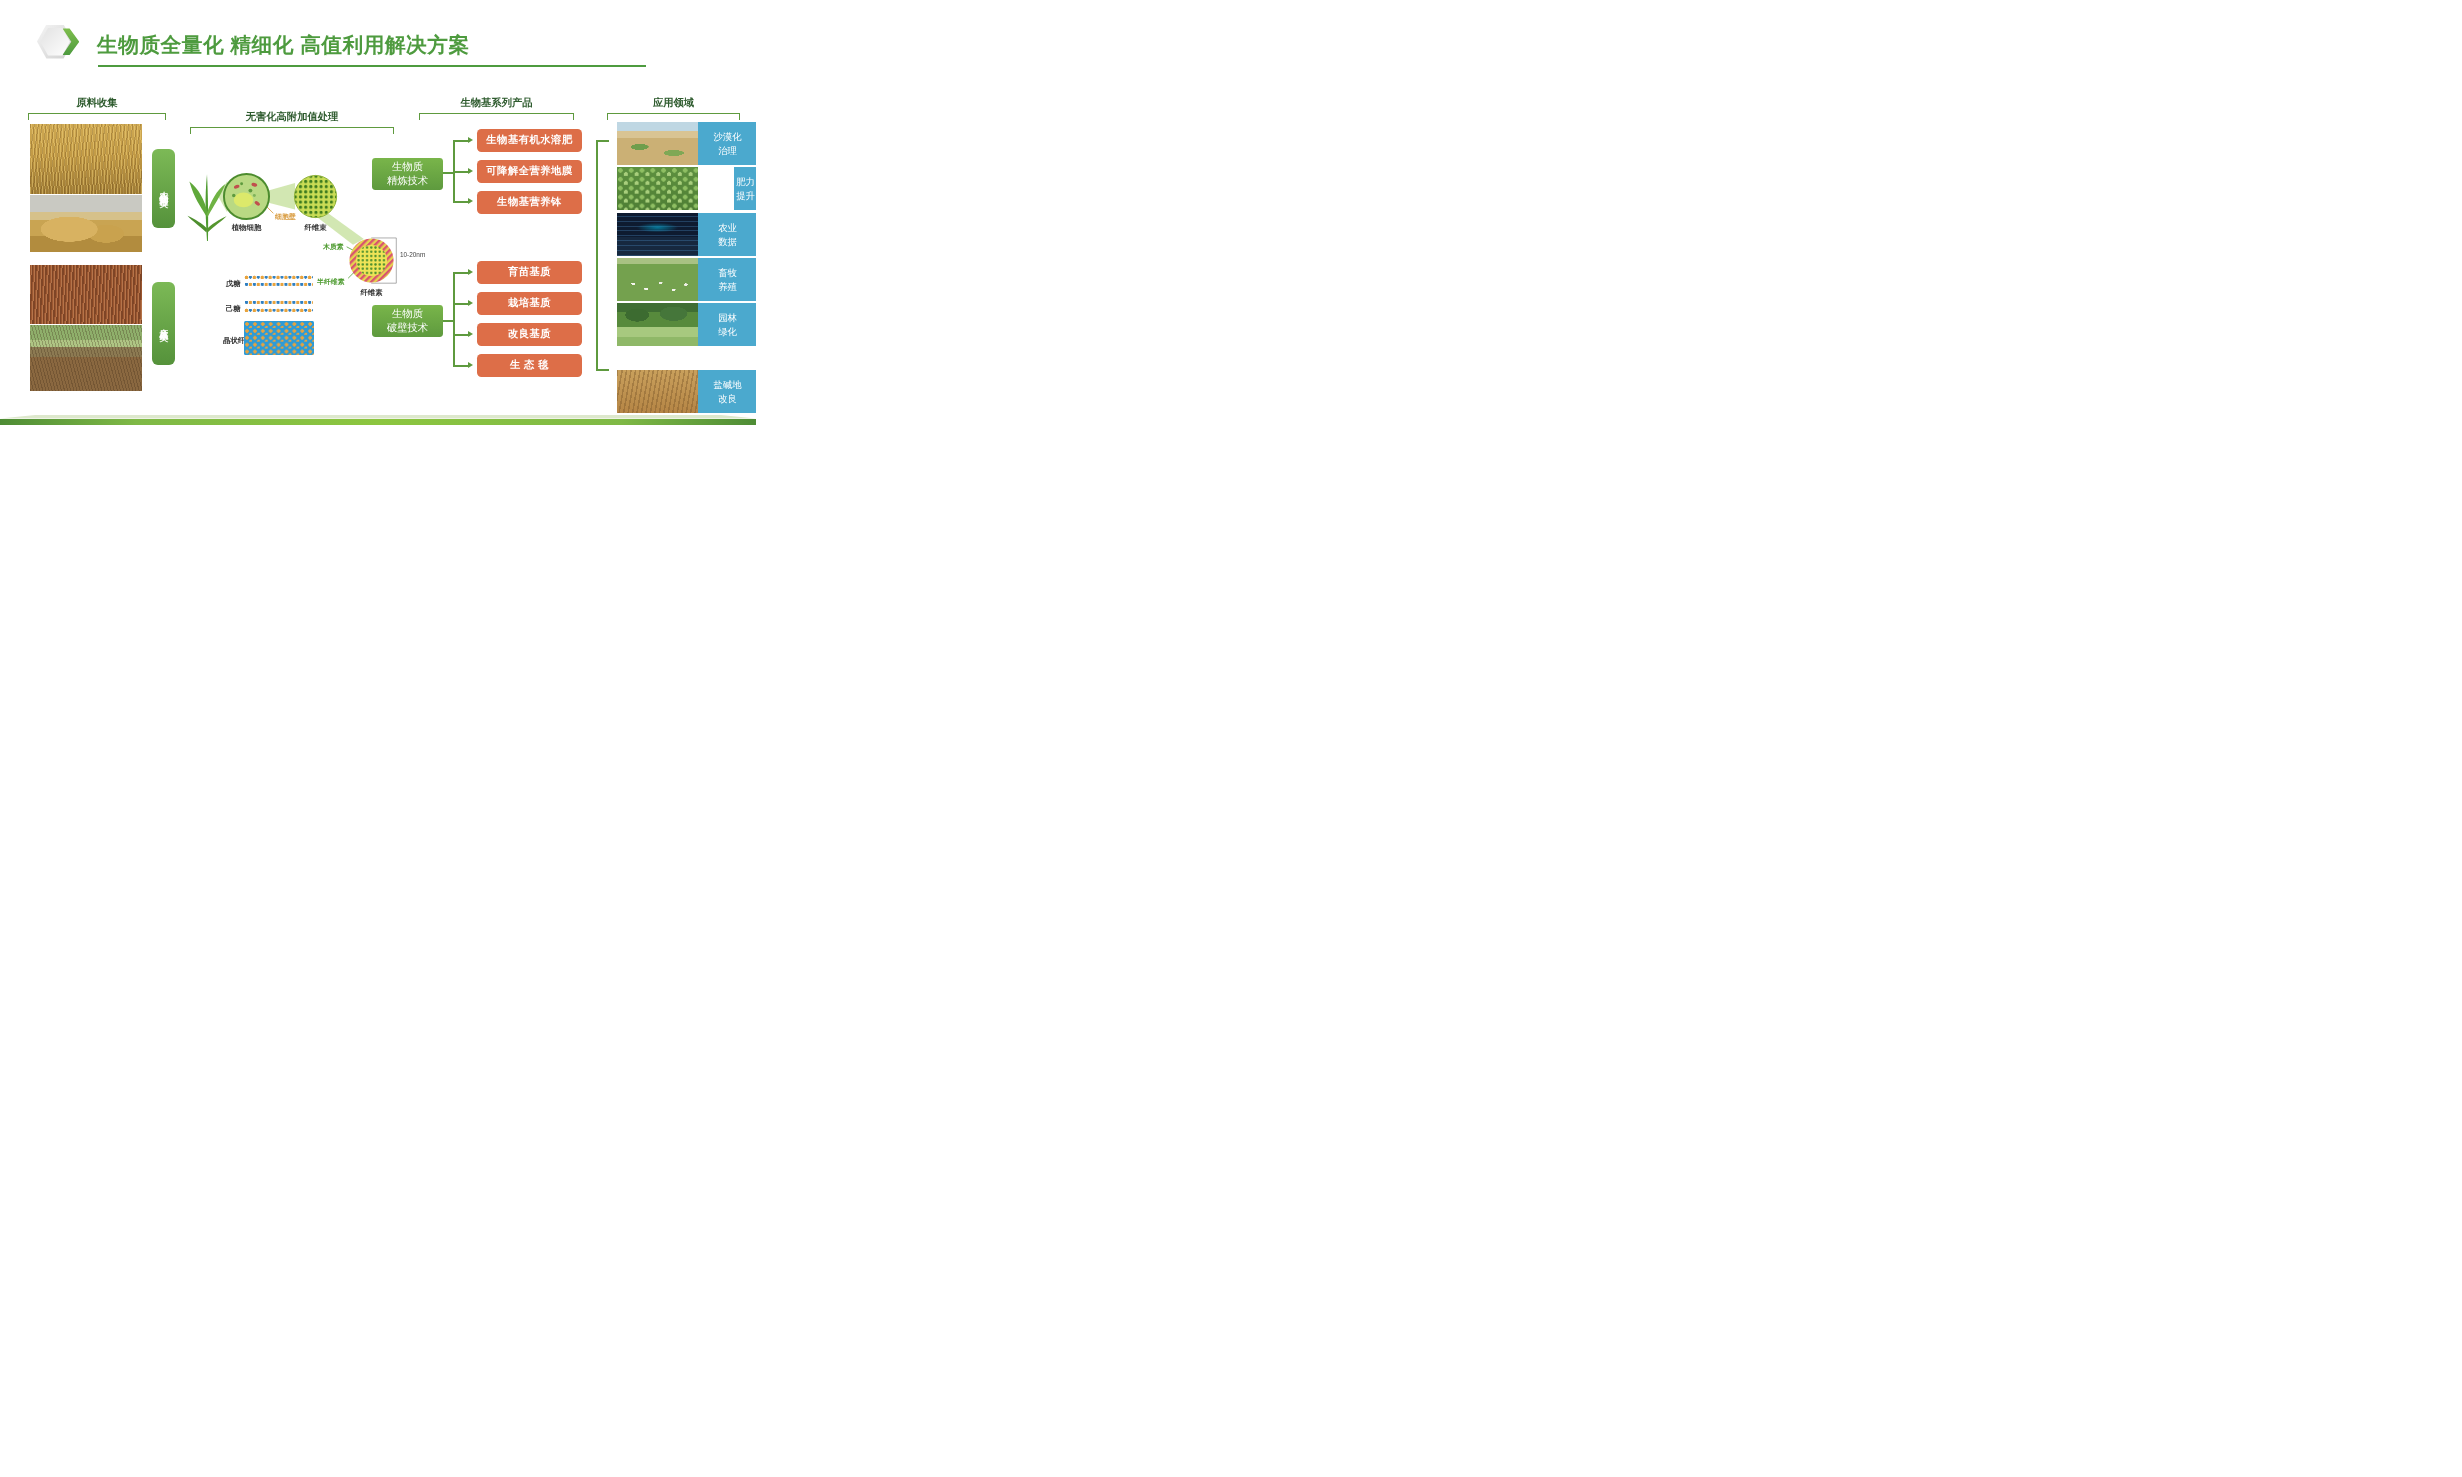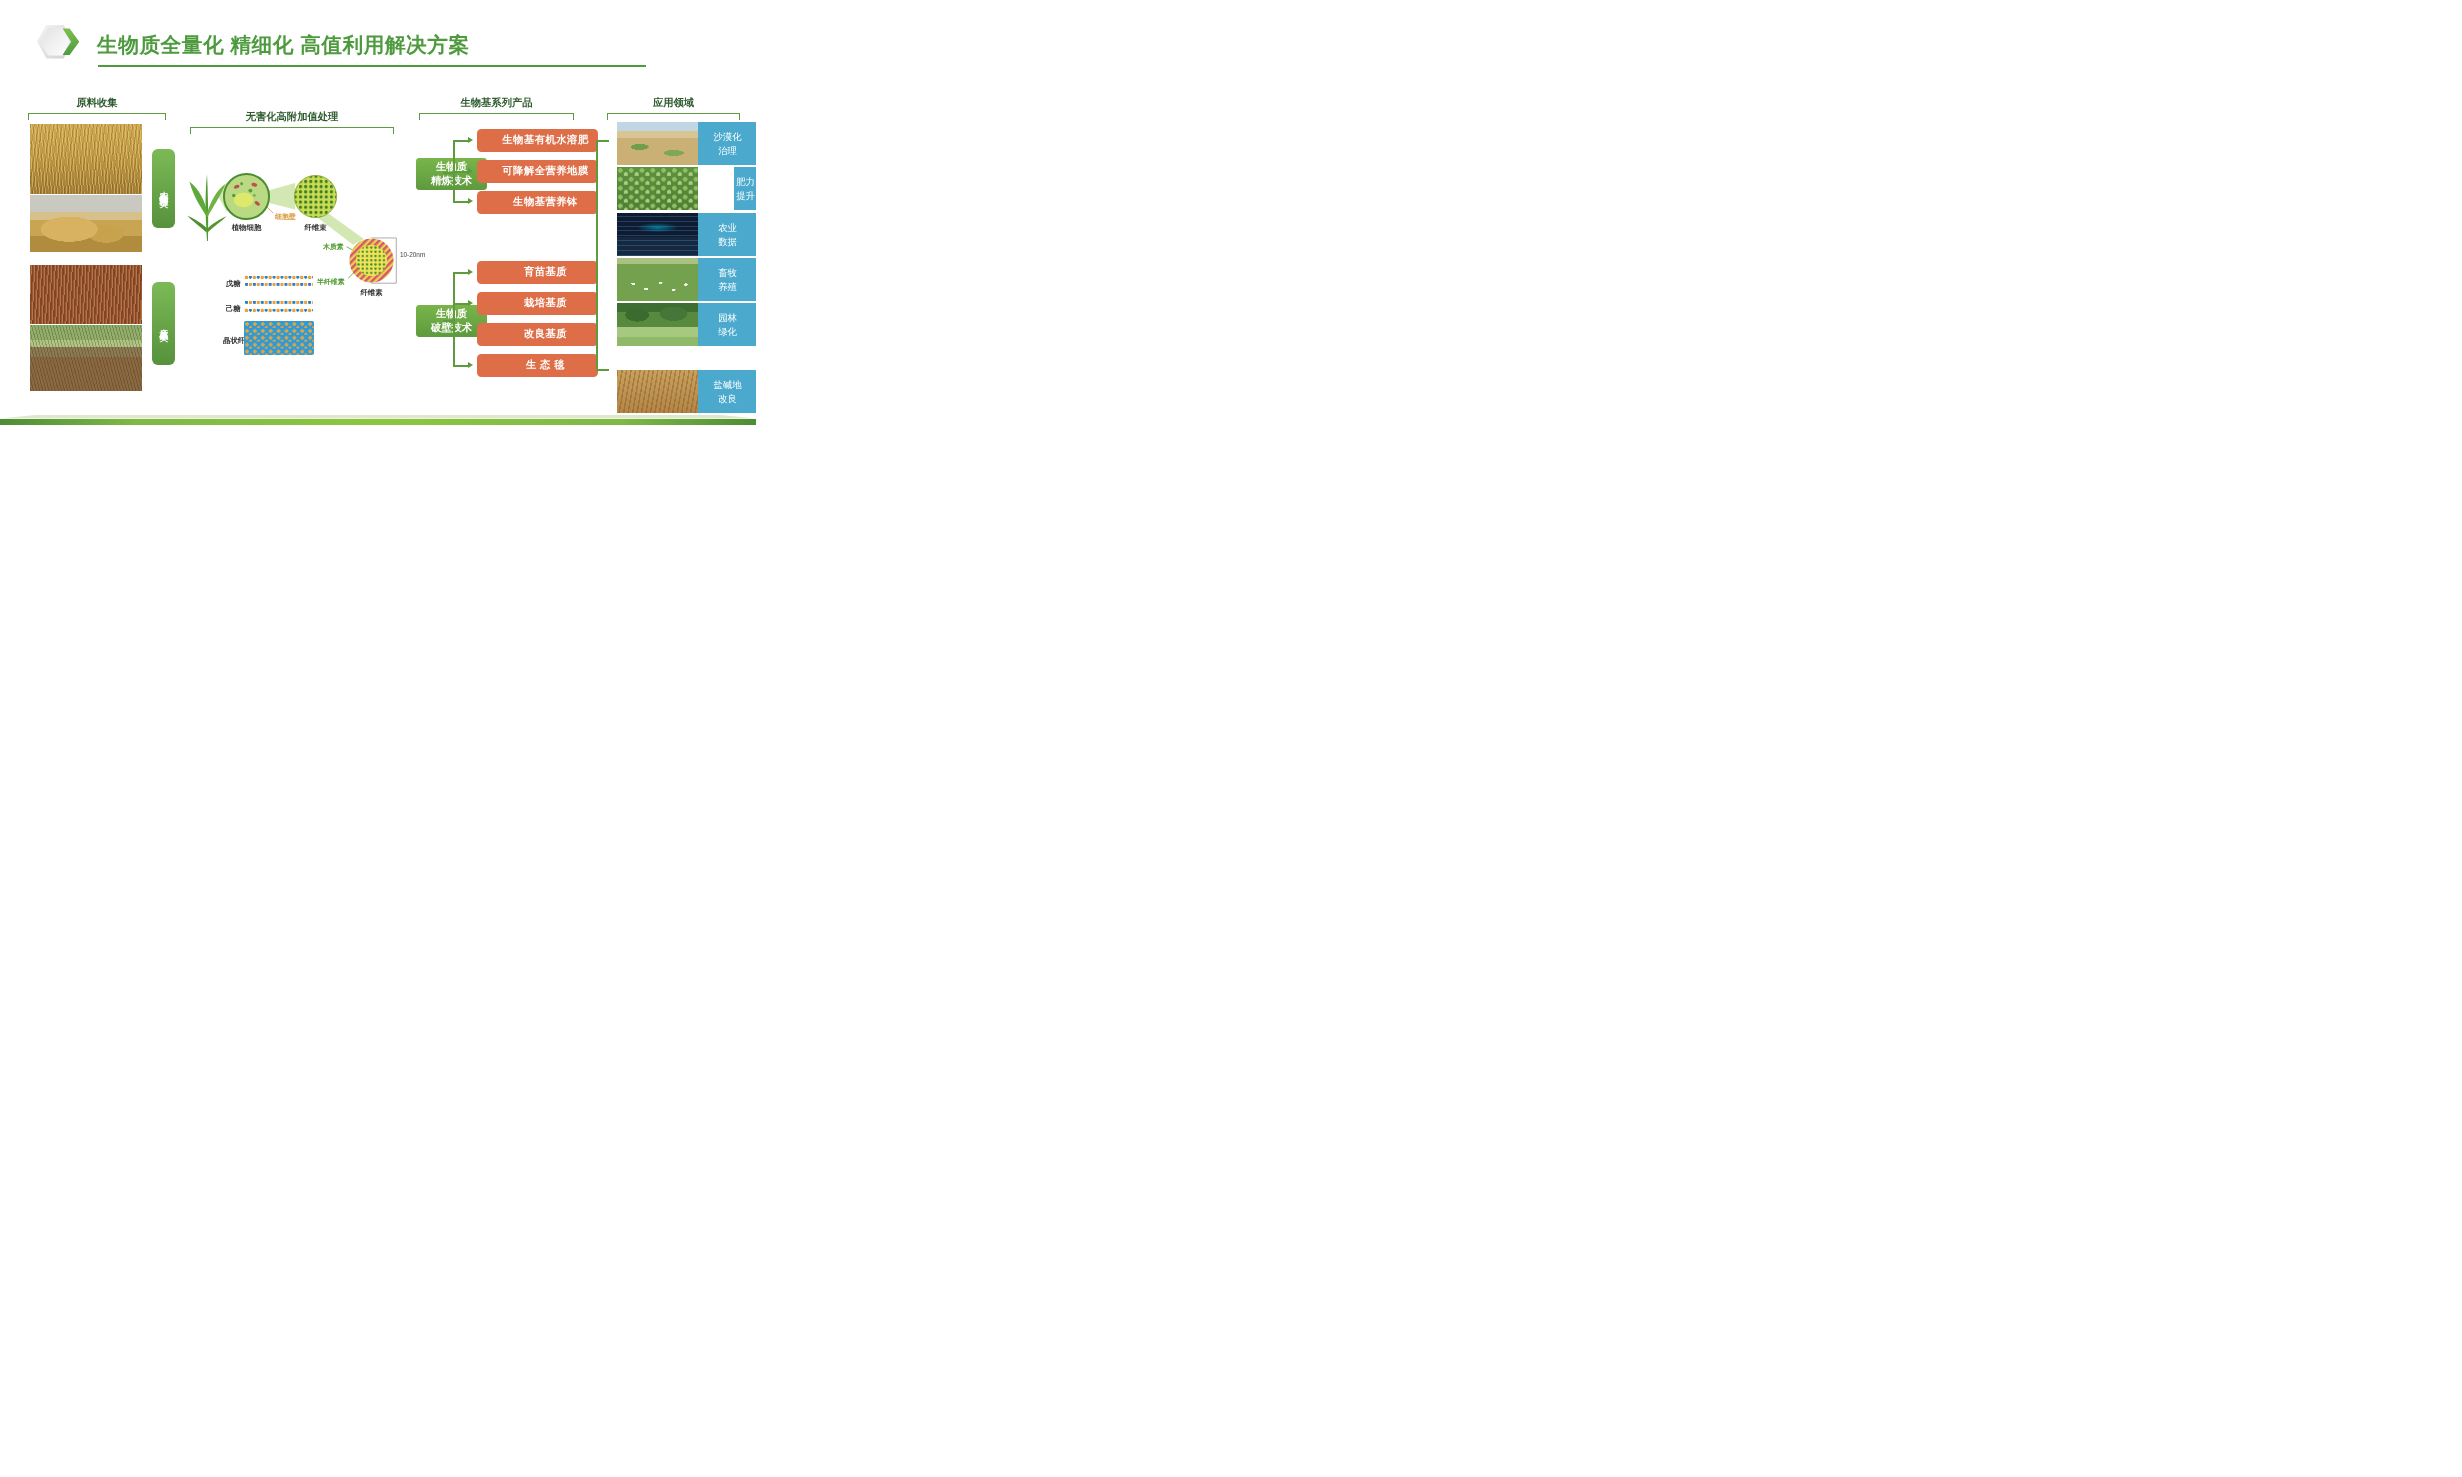--- a/index.html
+++ b/index.html
@@ -86,25 +86,25 @@
     radial-gradient(circle at 2.5px 2.5px,#2F7FC1 1.5px,transparent 1.9px),
     radial-gradient(circle at 6.4px 2.5px,#E8A33D 1.6px,transparent 2px);background-size:7.9px 5.4px;}
   .crystal{position:absolute;left:244px;top:321px;width:70px;height:34px;border-radius:1.5px;
     background-color:#2E9BD6;background-image:
     radial-gradient(circle at 3px 3px,#E8A33D 1.5px,transparent 1.9px),
     radial-gradient(circle at 6.9px 6.4px,#E8A33D 1.5px,transparent 1.9px);
     background-size:7.9px 6.9px;}
 
   
   .tech-box{position:absolute;left:372px;width:71px;height:31.5px;border-radius:3.4px;
-    background:linear-gradient(180deg,#79B54A,#5E9A3E);color:#fff;font-weight:bold;font-size:10.3px;
-    display:flex;align-items:center;justify-content:center;text-align:center;margin-left:44px;}
+    background:linear-gradient(180deg,#79B54A,#5E9A3E);color:#fff;font-weight:normal;font-size:10.3px;
+    display:flex;align-items:center;justify-content:center;text-align:center;}
   .tech-box span{white-space:pre-line;line-height:1.3;}
   .obox{position:absolute;left:477px;width:105px;height:22.7px;border-radius:4.4px;background:#DD6E48;
-    color:#fff;font-weight:bold;font-size:10.3px;display:flex;align-items:center;justify-content:center;letter-spacing:0.5px;padding-left:16px;}
+    color:#fff;font-weight:bold;font-size:10.3px;display:flex;align-items:center;justify-content:center;letter-spacing:0.5px;}
 
   
   .cline{position:absolute;background:#5E9A3E;}
   .arr{position:absolute;width:0;height:0;border-left:5.4px solid #5E9A3E;
     border-top:3.7px solid transparent;border-bottom:3.7px solid transparent;}
 
   
   .app-row{position:absolute;left:617px;width:140px;height:43px;display:flex;}
   .app-photo{position:relative;flex:none;width:81px;height:43px;}
   .app-label{flex:1;background:#4BA9CE;color:#fff;display:flex;align-items:center;justify-content:center;

